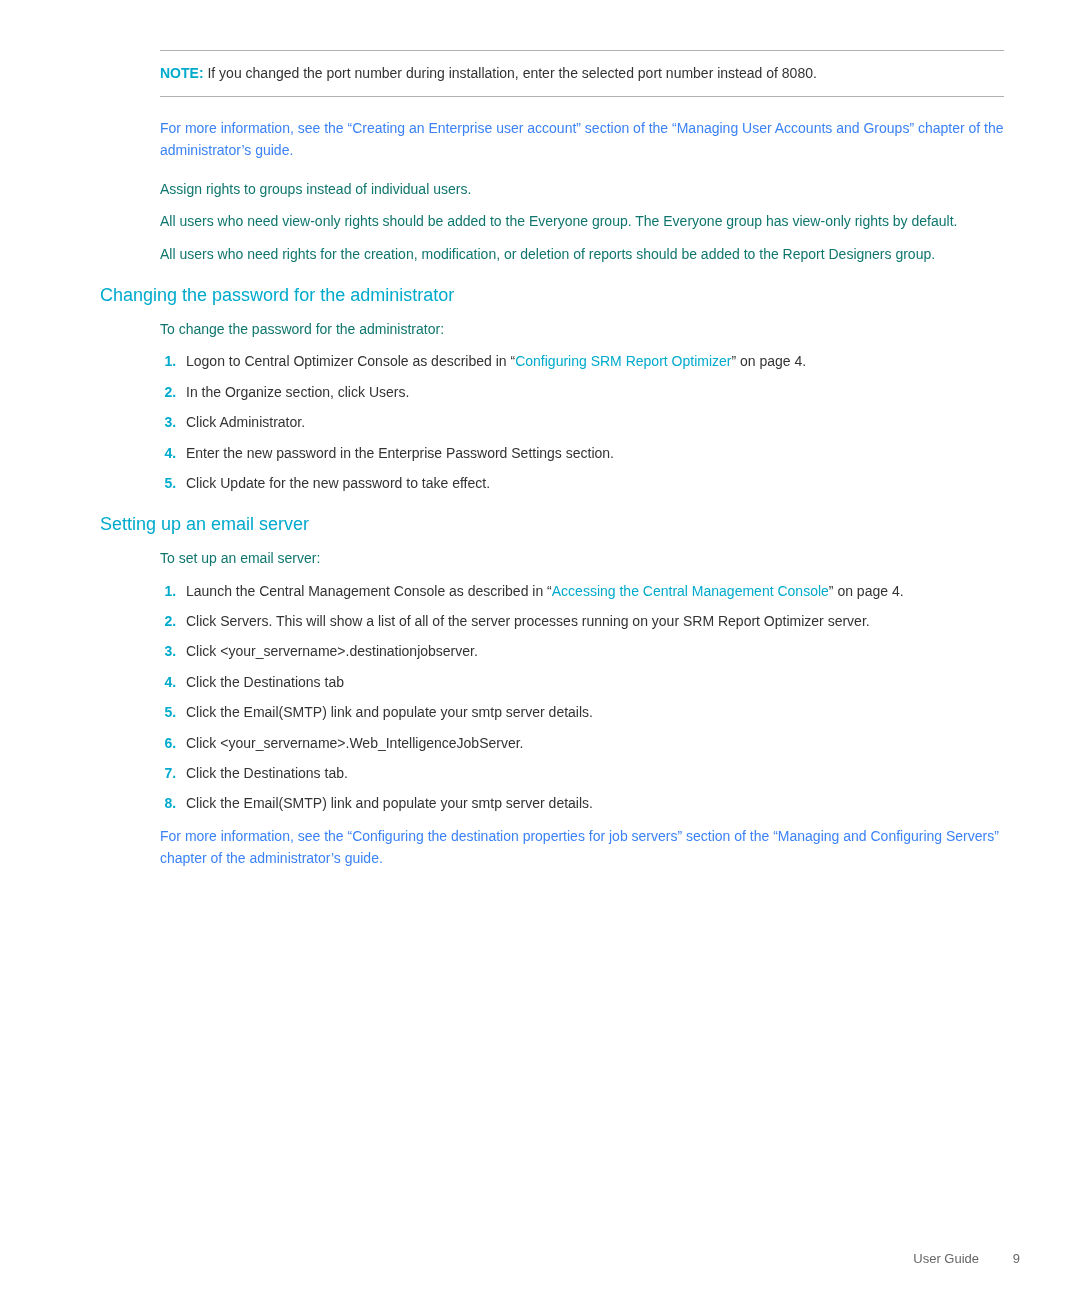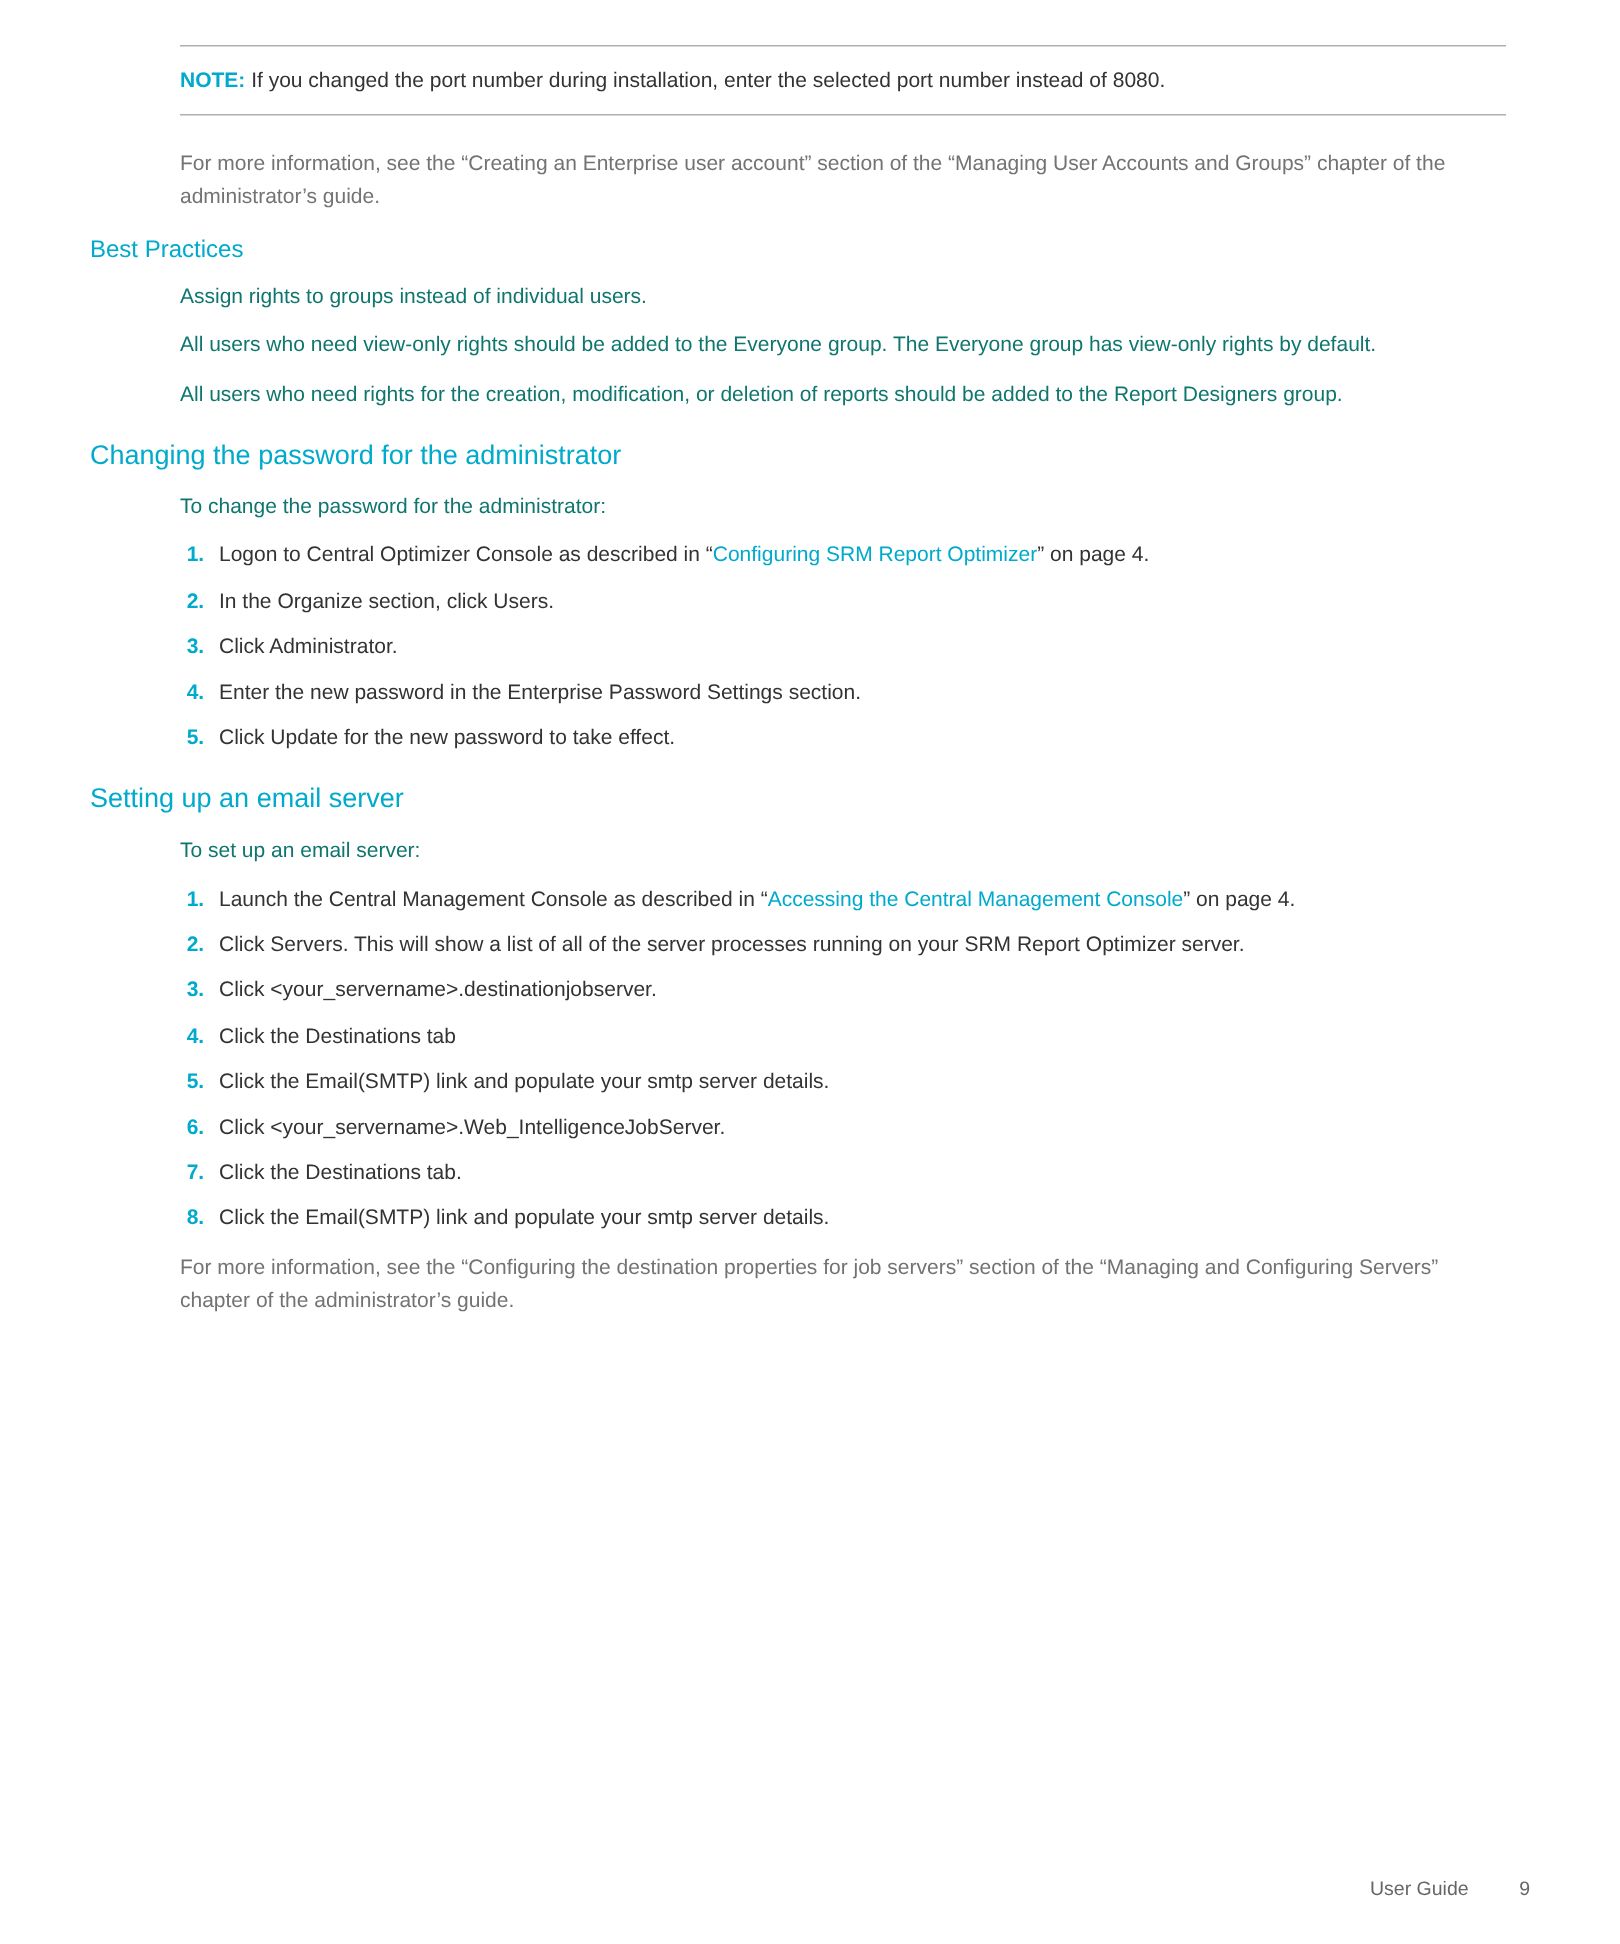--- a/index.html
+++ b/index.html
@@ -12,21 +12,22 @@
       background: #ffffff;
       font-family: Arial, Helvetica, sans-serif;
       font-size: 14px;
       color: #333333;
       width: 1080px;
       min-height: 1296px;
       position: relative;
     }
 
     .page-container {
-      padding: 30px 76px 60px 60px;
+      padding: 30px 76px 60px 100px;
+      margin-top: 20px;
     }
 
     .note-box {
       border-top: 1.5px solid #b0b0b0;
       border-bottom: 1.5px solid #b0b0b0;
       padding: 12px 0 12px 0;
       margin-bottom: 20px;
       margin-left: 60px;
     }
 
@@ -37,21 +38,21 @@
 
     .note-label {
       color: #00aacc;
       font-weight: bold;
     }
 
     .section-intro {
       margin-left: 60px;
       margin-bottom: 16px;
       line-height: 1.6;
-      color: #737373;
+      color: #3b82f6;
     }
 
     .subsection-heading {
       color: #00aacc;
       font-size: 16px;
       font-weight: normal;
       margin-bottom: 10px;
       margin-top: 8px;
     }
 
@@ -115,21 +116,20 @@
 <div class="page-container">
 
   <div class="note-box">
     <p>
       <span class="note-label">NOTE:</span><span> If you changed the port number during installation, enter the selected port number instead of 8080.</span>
     </p>
   </div>
 
   <p class="section-intro">For more information, see the “Creating an Enterprise user account” section of the “Managing User Accounts and Groups” chapter of the administrator’s guide.</p>
 
-  <h3 class="subsection-heading">Best Practices</h3>
   <p class="body-text">Assign rights to groups instead of individual users.</p>
   <p class="body-text">All users who need view-only rights should be added to the Everyone group. The Everyone group has view-only rights by default.</p>
   <p class="body-text">All users who need rights for the creation, modification, or deletion of reports should be added to the Report Designers group.</p>
 
   <h2 class="section-heading">Changing the password for the administrator</h2>
   <p class="body-text">To change the password for the administrator:</p>
 
   <ol class="ordered-list">
     <li>
       <span>Logon to Central Optimizer Console as described in “</span><a class="link-text">Configuring SRM Report Optimizer</a><span>” on page 4.</span>

